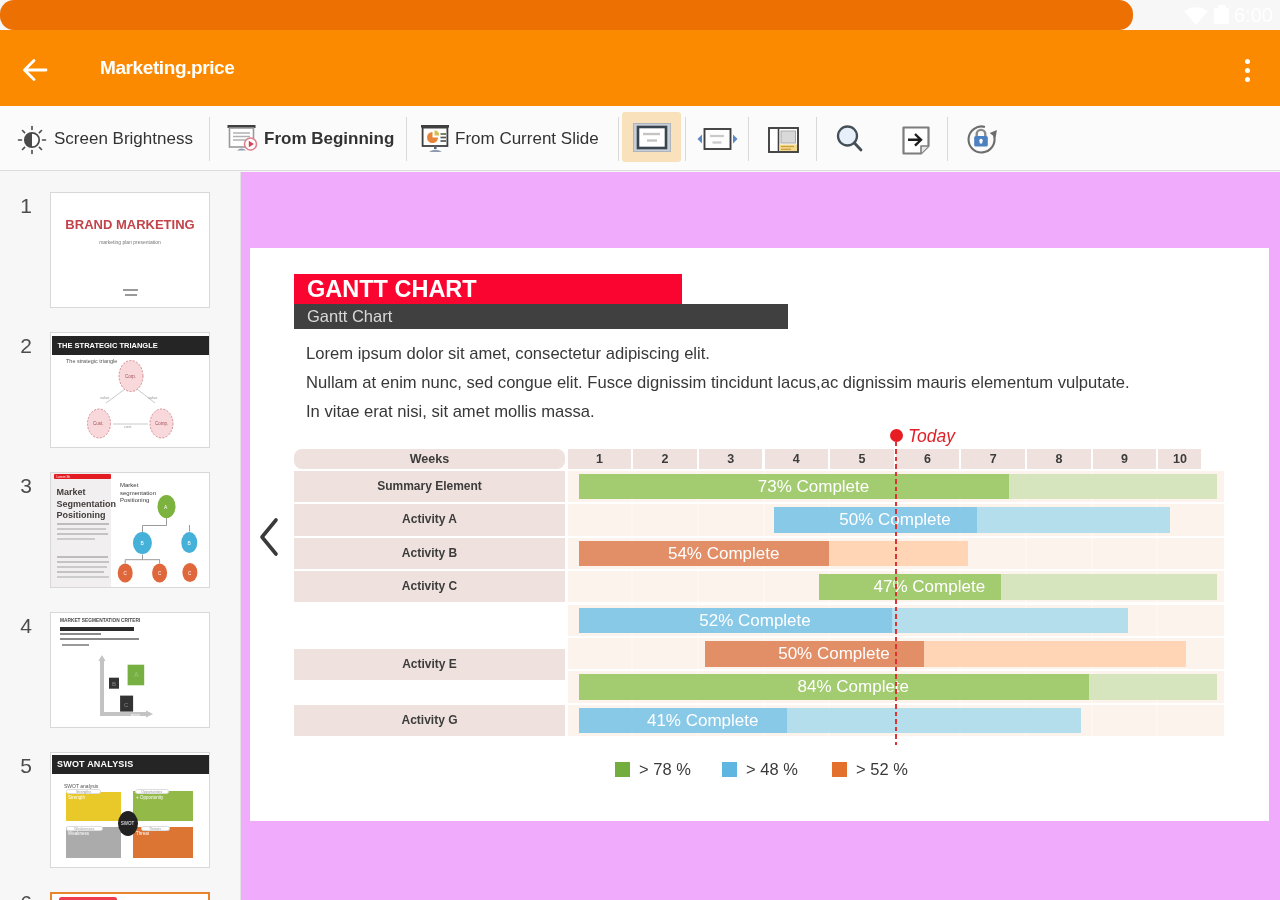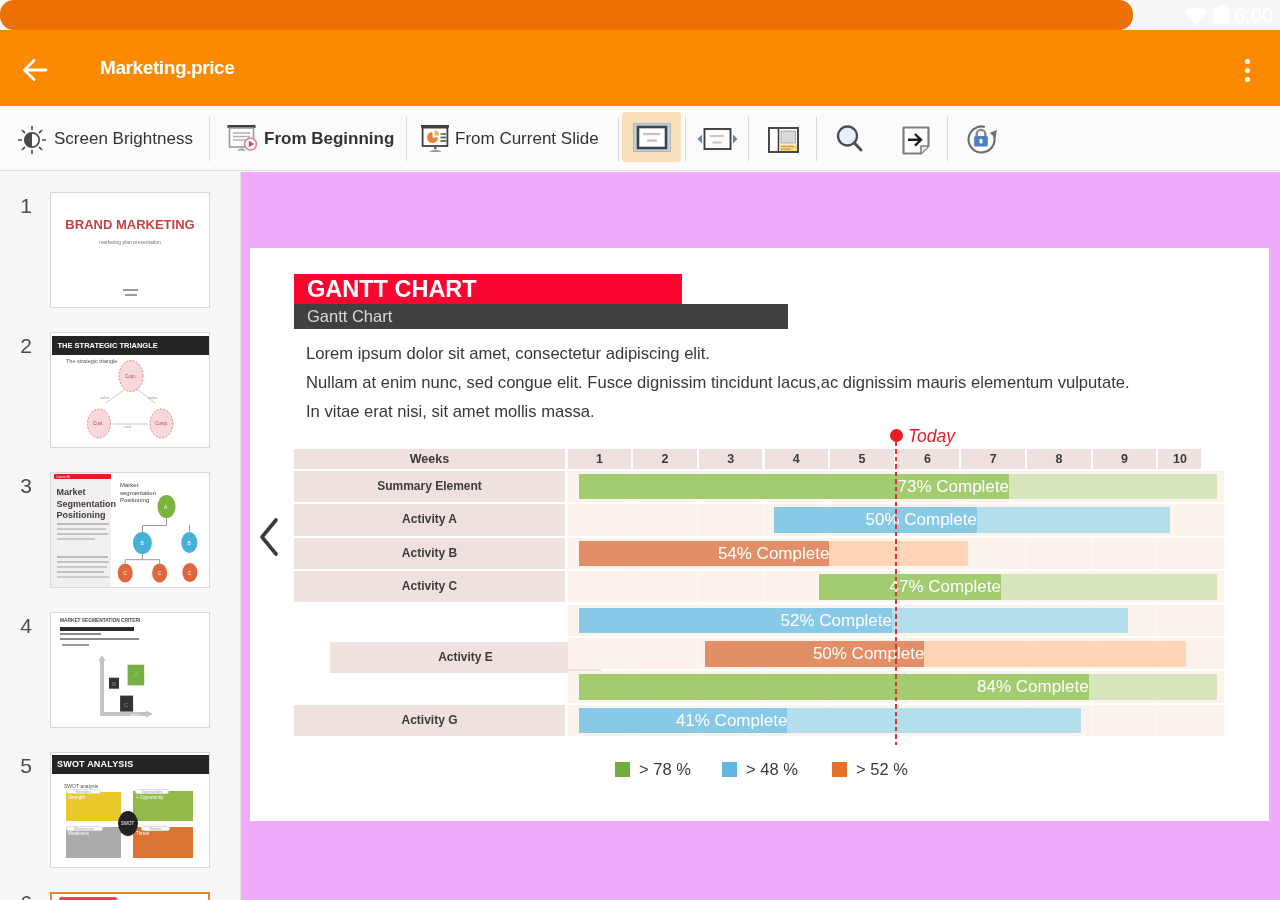--- a/index.html
+++ b/index.html
@@ -12,21 +12,21 @@
 #sidebar { left:0; top:172px; width:241px; height:728px; background:#f7f7f7; border-right:1px solid #e2e2e2; }
 #content { left:241px; top:172px; width:1039px; height:728px; background:#f0abfc; }
 #slide { position:absolute; left:9px; top:76px; width:1019px; height:573px; background:#ffffff; }
 .sep { position:absolute; top:11px; width:1px; height:44px; background:#d9d9d9; }
 .thumb { position:absolute; left:50px; width:160px; height:116px; background:#fff; border:1px solid #d8d8d8; overflow:hidden; }
 .tnum { position:absolute; left:14px; width:24px; text-align:center; font-size:21px; color:#4c4c4c; }
 .hcell { position:absolute; top:0; height:20px; background:#efe2de; font-weight:bold; font-size:12.5px; color:#3c3c3c; text-align:center; line-height:20px; }
 .rlabel { position:absolute; left:0; width:271px; height:31.4px; background:#efe2de; font-weight:bold; font-size:12px; color:#3c3c3c; text-align:center; line-height:31.4px; }
 .rbg { position:absolute; left:273.6px; width:656.4px; height:31.4px; background:#fdf3ed; }
 .bar { position:absolute; height:25.6px; z-index:2; }
-.blabel { position:absolute; z-index:3; height:25.6px; color:#fff; font-size:17px; text-align:right; line-height:25.5px; white-space:nowrap;padding-left:39px; }
+.blabel { position:absolute; z-index:3; height:25.6px; color:#fff; font-size:17px; text-align:center; line-height:25.5px; white-space:nowrap;padding-left:39px; }
 </style>
 </head>
 <body>
 <div id="statusbar" class="abs">
   <svg class="abs" style="left:1183px; top:5px;" width="26" height="21" viewBox="0 0 26 21">
     <path d="M13 20 L1.5 6.5 A 18 18 0 0 1 24.5 6.5 Z" fill="#ffffff"></path>
   </svg>
   <div class="abs" style="left:1214px; top:8px; width:15px; height:16px; background:#fff; border-radius:1.5px;"></div>
   <div class="abs" style="left:1217.5px; top:5px; width:8px; height:4px; background:#fff; border-radius:1px;"></div>
   <div class="abs" style="left:1234px; top:0; width:40px; height:30px; color:#fff; font-size:20px; line-height:30px; font-weight:400;">6:00</div>
@@ -237,21 +237,21 @@
   <div id="slide">
     <div class="abs" style="left:44px; top:25.5px; width:388px; height:30px; background:#fa0530;"></div>
     <div class="abs" style="left:57px; top:25.5px; height:30px; line-height:30px; font-size:23.5px; font-weight:bold; color:#fff;">GANTT CHART</div>
     <div class="abs" style="left:44px; top:55.5px; width:494px; height:25px; background:#404040;"></div>
     <div class="abs" style="left:57px; top:55.5px; height:25px; line-height:25px; font-size:16.5px; color:#d9d9d9;">Gantt Chart</div>
     <div class="abs" style="left:56px; top:92px; font-size:16.6px; line-height:28.8px; color:#383838;">Lorem ipsum dolor sit amet, consectetur adipiscing elit.<br>Nullam at enim nunc, sed congue elit. Fusce dignissim tincidunt lacus,ac dignissim mauris elementum vulputate.<br>In vitae erat nisi, sit amet mollis massa.</div>
     <div class="abs" style="left:639.5px; top:181px; width:13px; height:13px; background:#e81c23; border-radius:50%;"></div>
     <div class="abs" style="left:658px; top:178px; font-size:17.5px; color:#e02228;font-style:italic;">Today</div>
     <div class="abs" style="left:645px; top:194px; width:2px; height:303px; background:repeating-linear-gradient(to bottom,#dc3434 0,#dc3434 4.5px,rgba(0,0,0,0) 4.5px,rgba(0,0,0,0) 7.5px); z-index:6;"></div>
     <div id="gantt" class="abs" style="left:44px; top:201px; width:930px; height:288px;">
-      <div class="hcell" style="left:0; width:271px;">Weeks</div>
+      <div class="hcell" style="left:0; width:271px;border-radius:8px;">Weeks</div>
       <div class="hcell" style="left:273.6px; width:63.6px;">1</div>
       <div class="hcell" style="left:339.2px; width:63.6px;">2</div>
       <div class="hcell" style="left:404.9px; width:63.6px;">3</div>
       <div class="hcell" style="left:470.5px; width:63.6px;">4</div>
       <div class="hcell" style="left:536.2px; width:63.6px;">5</div>
       <div class="hcell" style="left:601.8px; width:63.6px;">6</div>
       <div class="hcell" style="left:667.4px; width:63.6px;">7</div>
       <div class="hcell" style="left:733.1px; width:63.6px;">8</div>
       <div class="hcell" style="left:798.7px; width:63.6px;">9</div>
       <div class="hcell" style="left:864.4px; width:43px;">10</div>
@@ -272,21 +272,21 @@
       <div class="blabel" style="left:285px; top:91.7px; width:250.4px;">54% Complete</div>
       <div class="rlabel" style="top:122.1px;">Activity C</div>
       <div class="rbg" style="top:122.1px;"></div>
       <div class="bar" style="left:524.7px; top:125.2px; width:182.3px; background:#a3cb70;"></div>
       <div class="bar" style="left:707px; top:125.2px; width:216.0px; background:#d7e5be;"></div>
       <div class="blabel" style="left:524.7px; top:125.2px; width:182.3px;">47% Complete</div>
       <div class="rbg" style="top:155.5px;"></div>
       <div class="bar" style="left:285px; top:158.6px; width:313.0px; background:#89c9e8;"></div>
       <div class="bar" style="left:598px; top:158.6px; width:236.4px; background:#b5deed;"></div>
       <div class="blabel" style="left:285px; top:158.6px; width:313.0px;">52% Complete</div>
-      <div class="rlabel" style="top:193px;margin-left:36px;">Activity E</div>
+      <div class="rlabel" style="top:200px;">Activity E</div>
       <div class="rbg" style="top:188.9px;"></div>
       <div class="bar" style="left:410.5px; top:192.0px; width:219.9px; background:#e28f68;"></div>
       <div class="bar" style="left:630.4px; top:192.0px; width:261.4px; background:#ffd5b5;"></div>
       <div class="blabel" style="left:410.5px; top:192.0px; width:219.9px;">50% Complete</div>
       <div class="rbg" style="top:222.3px;"></div>
       <div class="bar" style="left:285px; top:225.4px; width:509.6px; background:#a3cb70;"></div>
       <div class="bar" style="left:794.6px; top:225.4px; width:128.4px; background:#d7e5be;"></div>
       <div class="blabel" style="left:285px; top:225.4px; width:509.6px;">84% Complete</div>
       <div class="rlabel" style="top:255.7px;">Activity G</div>
       <div class="rbg" style="top:255.7px;"></div>

